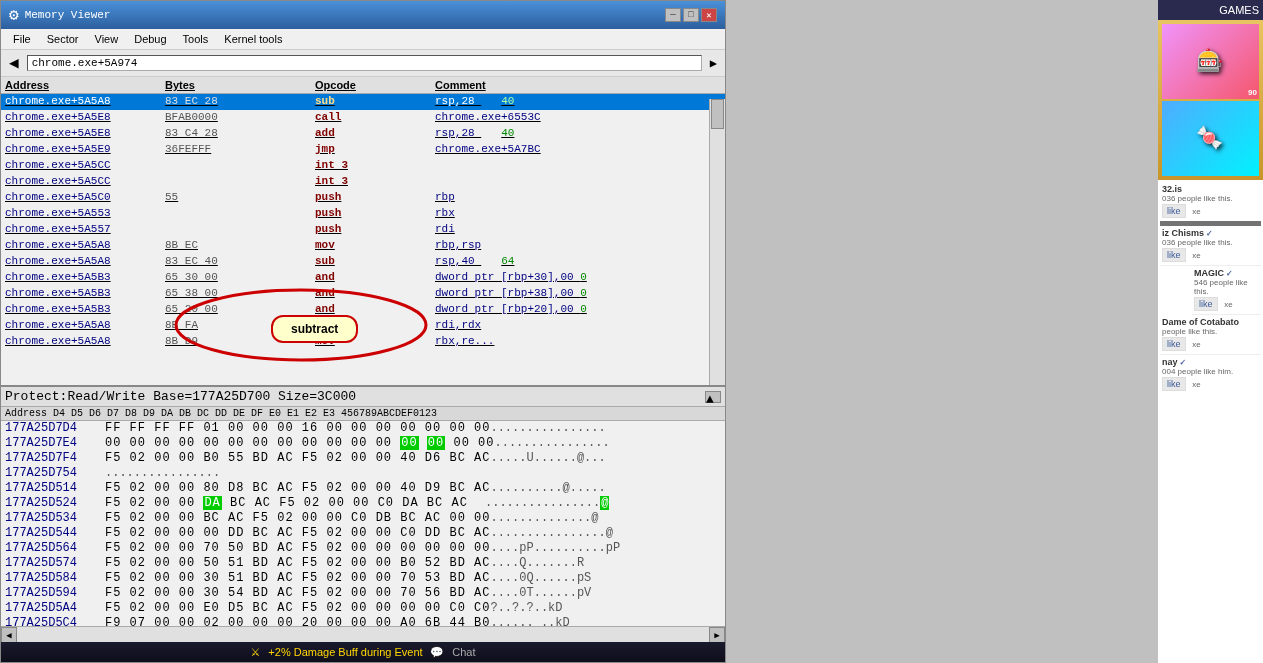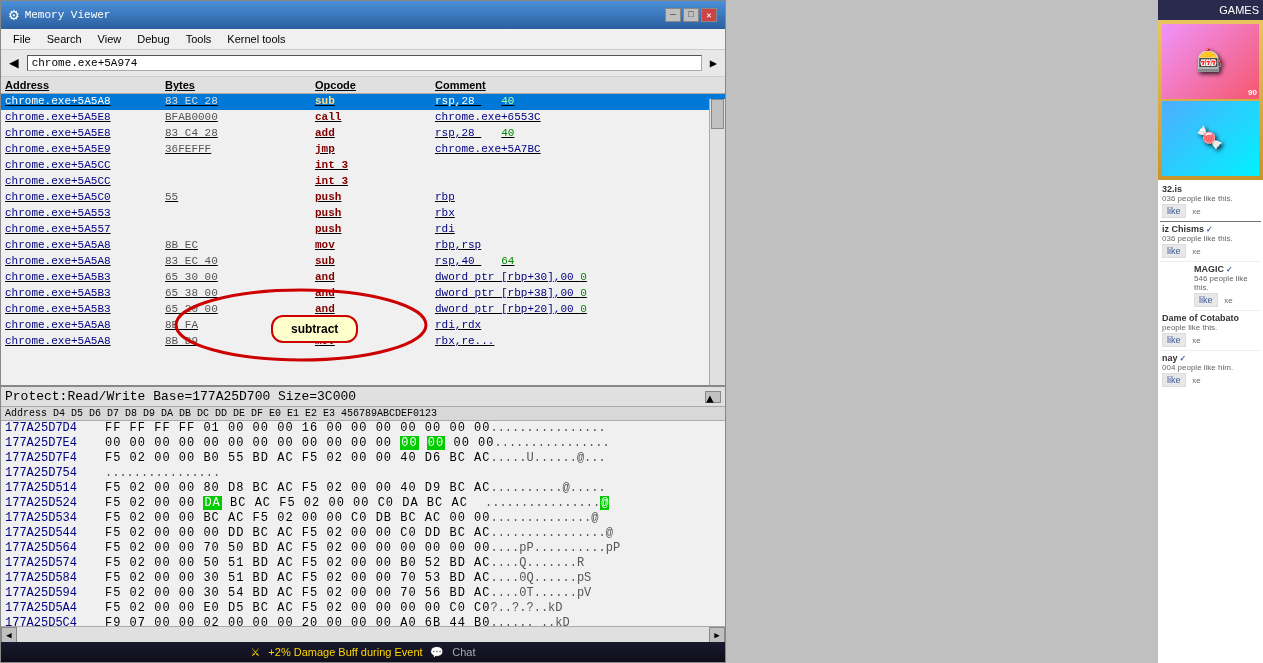--- a/index.html
+++ b/index.html
@@ -496,21 +496,21 @@
     </div>
     <div class="window-controls">
       <div class="win-btn">─</div>
       <div class="win-btn">□</div>
       <div class="win-btn" style="background:#cc4444;color:white;">✕</div>
     </div>
   </div>
 
   <div class="menu-bar">
     <span class="menu-item">File</span>
-    <span class="menu-item">Search</span>
+    <span class="menu-item">Sector</span>
     <span class="menu-item">View</span>
     <span class="menu-item">Debug</span>
     <span class="menu-item">Tools</span>
     <span class="menu-item">Kernel tools</span>
   </div>
 
   <div class="address-bar">
     <span style="font-size:16px;cursor:pointer;">◀</span>
     <input class="address-input" type="text" value="chrome.exe+5A974" style="">
     <span style="font-size:12px;cursor:pointer;">▶</span>
@@ -740,21 +740,21 @@
     <div style="background:linear-gradient(135deg,#f093fb,#f5576c);height:75px;display:flex;align-items:center;justify-content:center;cursor:pointer;overflow:hidden;position:relative;">
       <div style="color:white;font-size:22px;font-weight:bold;text-shadow:2px 2px 4px rgba(0,0,0,0.8);">🎰</div>
       <div style="position:absolute;bottom:2px;right:2px;color:white;font-size:8px;font-family:Arial,sans-serif;font-weight:bold;padding-left:32px;">90</div>
     </div>
     <div style="background:linear-gradient(135deg,#4facfe,#00f2fe);height:75px;display:flex;align-items:center;justify-content:center;cursor:pointer;overflow:hidden;">
       <div style="color:white;font-size:22px;font-weight:bold;text-shadow:2px 2px 4px rgba(0,0,0,0.8);">🍬</div>
     </div>
   </div>
 
   <div style="background:white;padding:2px;flex:1;overflow:hidden;">
-    <div style="padding:2px 2px;border-bottom:1px solid #737373;">
+    <div style="padding:2px 2px;border-bottom:5px solid #737373;">
       <div style="font-family:Arial,sans-serif;font-size:9px;font-weight:bold;color:#333;">32.is</div>
       <div style="font-family:Arial,sans-serif;font-size:8px;color:#666;">036 people like this.</div>
       <button class="like-btn">like</button>
       <span style="font-family:Arial,sans-serif;font-size:8px;color:#666;">xe</span>
     </div>
     <div style="padding:2px 2px;border-bottom:1px solid #eee;">
       <div style="font-family:Arial,sans-serif;font-size:9px;font-weight:bold;color:#333;display:flex;align-items:center;gap:2px;">iz Chisms <span style="color:#3b5998;font-size:8px;">✓</span></div>
       <div style="font-family:Arial,sans-serif;font-size:8px;color:#666;">036 people like this.</div>
       <button class="like-btn">like</button>
       <span style="font-family:Arial,sans-serif;font-size:8px;color:#666;">xe</span>

